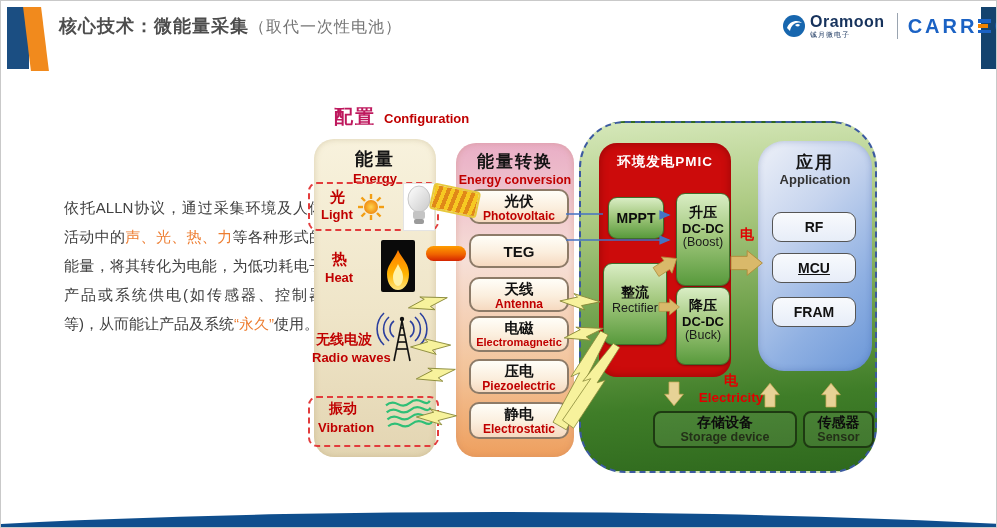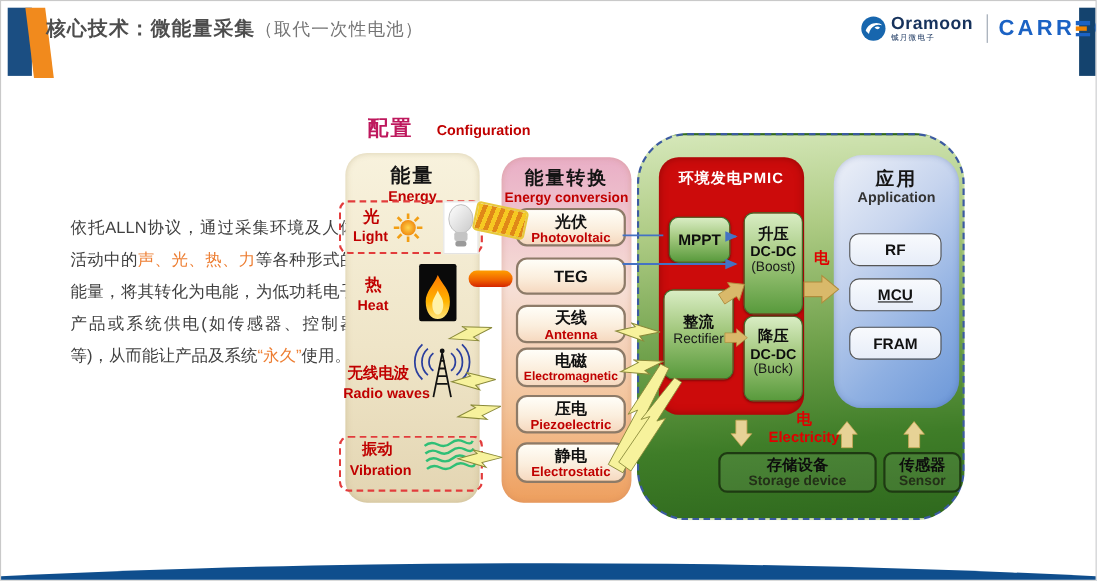--- a/index.html
+++ b/index.html
@@ -3,21 +3,21 @@
 <meta charset="utf-8">
 <style>
   html,body{margin:0;padding:0;background:#e9e9e9;}
   *{box-sizing:border-box;font-family:"Liberation Sans","DejaVu Sans",sans-serif;}
   .slide{position:relative;width:997px;height:528px;background:#ffffff;border:1px solid #c9c9c9;overflow:hidden;margin:0 auto;}
 
   
   .decor-blue{position:absolute;left:6px;top:6px;width:22px;height:62px;background:#1b4e82;}
   .decor-orange{position:absolute;left:26px;top:6px;width:18px;height:64px;background:#f18a1d;transform:skewX(7deg);}
   .decor-right{position:absolute;right:0px;top:6px;width:15px;height:62px;background:#14436e;}
-  .title-row{position:absolute;left:41px;top:13px;white-space:nowrap;}
+  .title-row{position:absolute;left:58px;top:13px;white-space:nowrap;}
   .title-main{font-size:18px;font-weight:bold;color:#4d4d4d;letter-spacing:1px;}
   .title-sub{font-size:16px;color:#757575;letter-spacing:1px;}
   .logo-area{position:absolute;left:781px;top:10px;height:30px;display:flex;align-items:center;}
   .oramoon-wrap{display:flex;align-items:center;}
   .oramoon-text{margin-left:4px;display:flex;flex-direction:column;line-height:1;}
   .oramoon-name{font-size:16px;font-weight:bold;color:#16325c;letter-spacing:0.5px;}
   .oramoon-sub{font-size:7px;color:#16325c;margin-top:1px;letter-spacing:1px;}
   .logo-divider{width:1px;height:26px;background:#9aa4b0;margin:0 10px 0 12px;}
   .carrec{font-size:20px;font-weight:bold;color:#1b62c4;letter-spacing:3px;display:flex;align-items:center;}
   .elogo{display:inline-block;width:13px;height:14px;position:relative;margin:0 3px 0 1px;}
@@ -26,21 +26,21 @@
   .elogo .m{top:5.2px;width:10px;background:#f08300;}
   .elogo .b{top:10.5px;width:13px;background:#1b62c4;}
 
   
   .intro{position:absolute;left:63px;top:192px;width:260px;font-size:15px;line-height:29px;color:#404040;text-align:justify;}
   .intro .hl{color:#ed7d31;}
 
   
   .config-label{position:absolute;left:333px;top:103px;white-space:nowrap;}
   .config-zh{font-size:19px;font-weight:bold;color:#be185d;letter-spacing:2px;}
-  .config-en{font-size:13px;font-weight:bold;color:#c00000;margin-left:21px;}
+  .config-en{font-size:13px;font-weight:bold;color:#c00000;margin-left:8px;}
 
   
   .col-energy{position:absolute;left:313px;top:138px;width:122px;height:318px;border-radius:20px;
     background:linear-gradient(180deg,#f8f2dd 0%,#efe5c8 55%,#e3d5b2 100%);box-shadow:inset 0 0 6px rgba(160,140,90,.35);}
   .col-head-zh{font-size:18px;font-weight:bold;color:#141414;text-align:center;letter-spacing:2px;}
   .col-head-en{font-size:13px;font-weight:bold;color:#c00000;text-align:center;}
   .dash-red{position:absolute;border:2px dashed #e23c3c;border-radius:9px;}
   .enlabel-zh{position:absolute;font-size:14px;font-weight:bold;color:#c00000;}
   .enlabel-en{position:absolute;font-size:13px;font-weight:bold;color:#c00000;}
 

